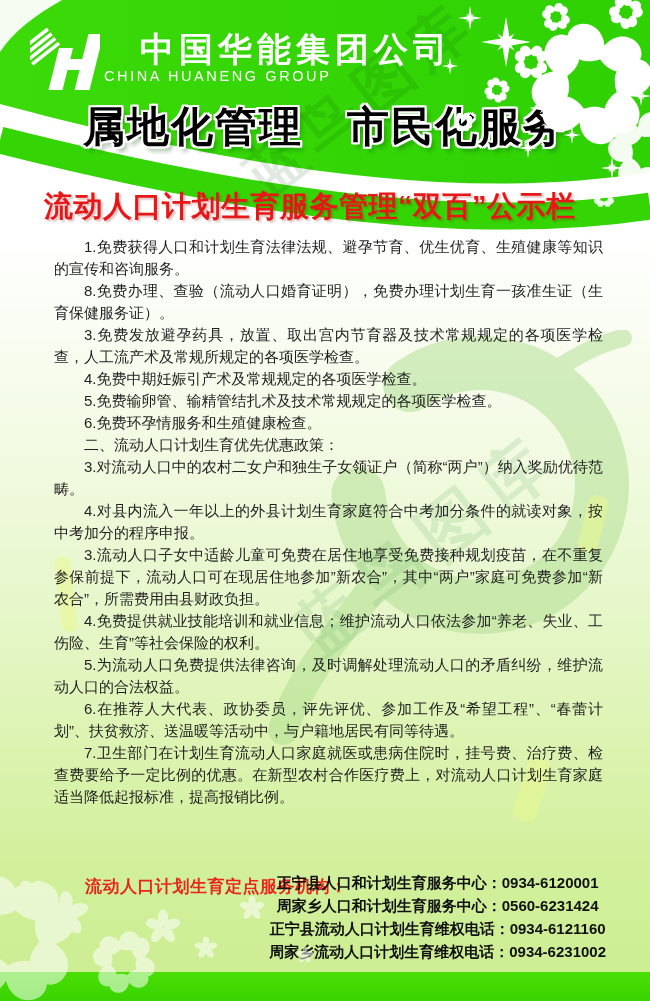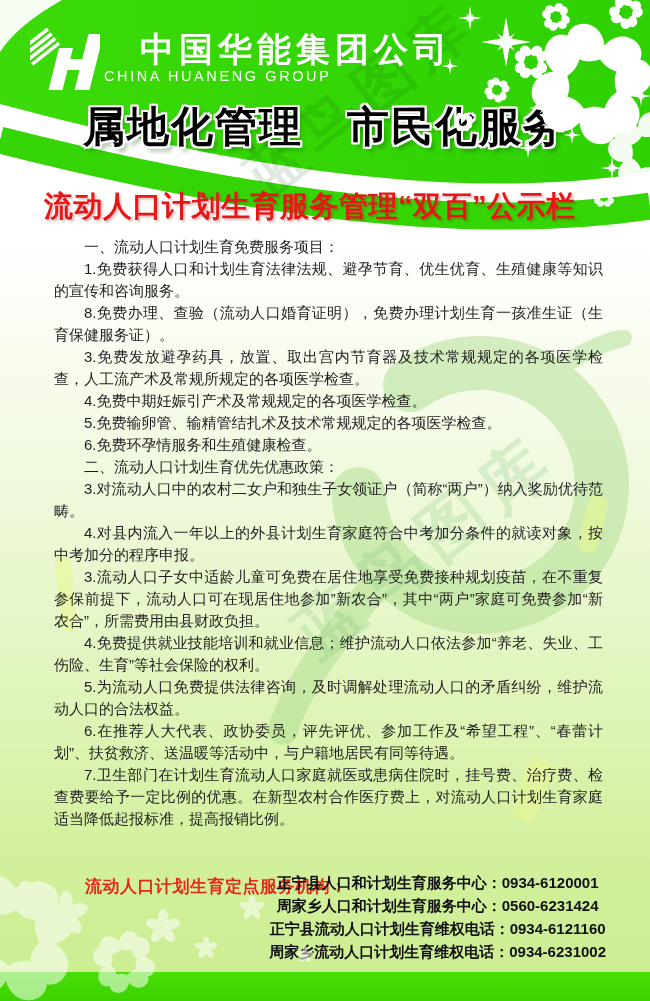--- a/index.html
+++ b/index.html
@@ -110,21 +110,20 @@
   </div>
   <div class="company">
     <div class="company-cn">中国华能集团公司</div>
     <div class="company-en">CHINA HUANENG GROUP</div>
   </div>
   <div class="slogan">属地化管理　市民化服务</div>
 
   <div class="title">流动人口计划生育服务管理“双百”公示栏</div>
 
   <div class="body-text">
-    <div class="para">一、流动人口计划生育免费服务项目：</div>
     <div class="para">1.免费获得人口和计划生育法律法规、避孕节育、优生优育、生殖健康等知识的宣传和咨询服务。</div>
     <div class="para">8.免费办理、查验（流动人口婚育证明），免费办理计划生育一孩准生证（生育保健服务证）。</div>
     <div class="para">3.免费发放避孕药具，放置、取出宫内节育器及技术常规规定的各项医学检查，人工流产术及常规所规定的各项医学检查。</div>
     <div class="para">4.免费中期妊娠引产术及常规规定的各项医学检查。</div>
     <div class="para">5.免费输卵管、输精管结扎术及技术常规规定的各项医学检查。</div>
     <div class="para">6.免费环孕情服务和生殖健康检查。</div>
     <div class="para">二、流动人口计划生育优先优惠政策：</div>
     <div class="para">3.对流动人口中的农村二女户和独生子女领证户（简称“两户”）纳入奖励优待范畴。</div>
     <div class="para">4.对县内流入一年以上的外县计划生育家庭符合中考加分条件的就读对象，按中考加分的程序申报。</div>
     <div class="para">3.流动人口子女中适龄儿童可免费在居住地享受免费接种规划疫苗，在不重复参保前提下，流动人口可在现居住地参加”新农合”，其中“两户”家庭可免费参加“新农合”，所需费用由县财政负担。</div>

